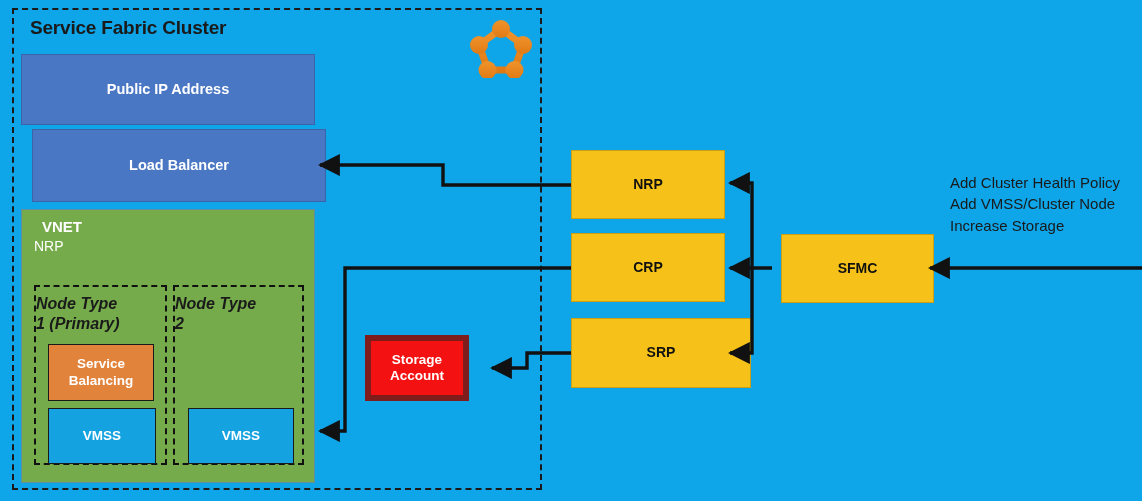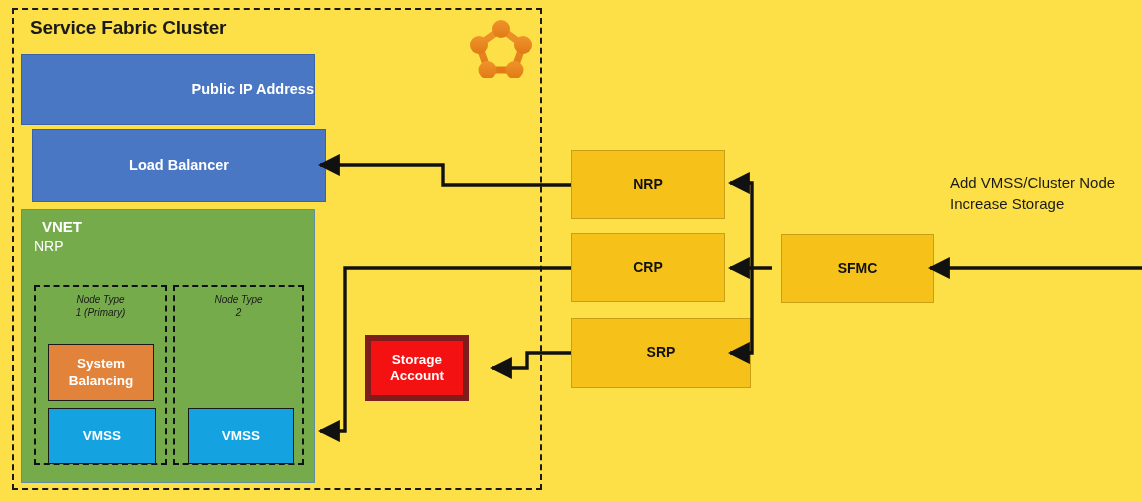--- a/index.html
+++ b/index.html
@@ -8,21 +8,21 @@
     padding: 0;
     background: #f8f8f8;
   }
   body {
     font-family: "Liberation Sans", sans-serif;
   }
   #canvas {
     position: relative;
     width: 1142px;
     height: 501px;
-    background: #fde047;
+    background: #0ea5e9;
     overflow: hidden;
   }
   .box {
     position: absolute;
     box-sizing: border-box;
     display: flex;
     align-items: center;
     justify-content: center;
     text-align: center;
     line-height: 1.22;
@@ -63,21 +63,20 @@
     border: 1px solid #3b64a8;
     color: #ffffff;
     font-size: 14.5px;
     font-weight: bold;
   }
   #public-ip {
     left: 21px;
     top: 54px;
     width: 294px;
     height: 71px;
-    justify-content: flex-end;
   }
   #load-balancer {
     left: 21px;
     top: 129px;
     width: 294px;
     height: 73px;
     margin-left: 11px;
   }
 
   
@@ -126,25 +125,26 @@
     left: 151px;
     top: 75px;
     width: 131px;
     height: 180px;
   }
   .nodetype-label {
     position: absolute;
     left: 0;
     right: 0;
     top: 7px;
-    font-size: 10px;
+    font-size: 16px;
     font-style: italic;
     color: #1a1a1a;
-    text-align: center;
+    text-align: left;
     line-height: 1.25;
+    font-weight: bold;
   }
 
   .inner-box {
     position: absolute;
     box-sizing: border-box;
     display: flex;
     align-items: center;
     justify-content: center;
     text-align: center;
     color: #ffffff;
@@ -264,21 +264,21 @@
     <div id="vnet-label">VNET</div>
     <div id="vnet-sublabel">NRP</div>
 
     <div class="nodetype" id="nodetype-1">
       <div class="nodetype-label">
         <span>Node Type</span><br>
         <span>1 (Primary)</span>
       </div>
       <div class="inner-box" id="system-services">
         <span>
-          <span>System</span><br>
+          <span>Service</span><br>
           <span>Balancing</span>
         </span>
       </div>
       <div class="inner-box" id="vmss-1">
         <span>VMSS</span>
       </div>
     </div>
 
     <div class="nodetype" id="nodetype-2">
       <div class="nodetype-label">
@@ -305,20 +305,21 @@
     <span>CRP</span>
   </div>
   <div class="box yellow-box" id="srp">
     <span>SRP</span>
   </div>
   <div class="box yellow-box" id="sfmc">
     <span>SFMC</span>
   </div>
 
   <div id="actions-list">
+    <div>Add Cluster Health Policy</div>
     <div>Add VMSS/Cluster Node</div>
     <div>Increase Storage</div>
   </div>
 
   <svg id="arrows" xmlns="http://www.w3.org/2000/svg" viewBox="0 0 1142 501">
     <defs>
       <marker id="ah" viewBox="0 0 10 10" refX="9" refY="5" markerWidth="6.5" markerHeight="6.5" orient="auto-start-reverse">
         <path d="M 0 0 L 10 5 L 0 10 z" fill="#111111"></path>
       </marker>
     </defs>

